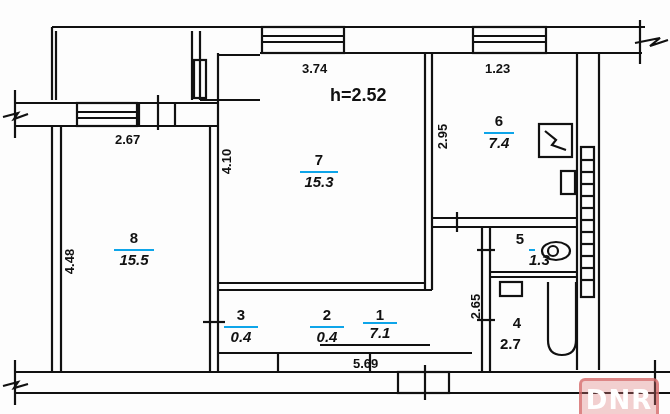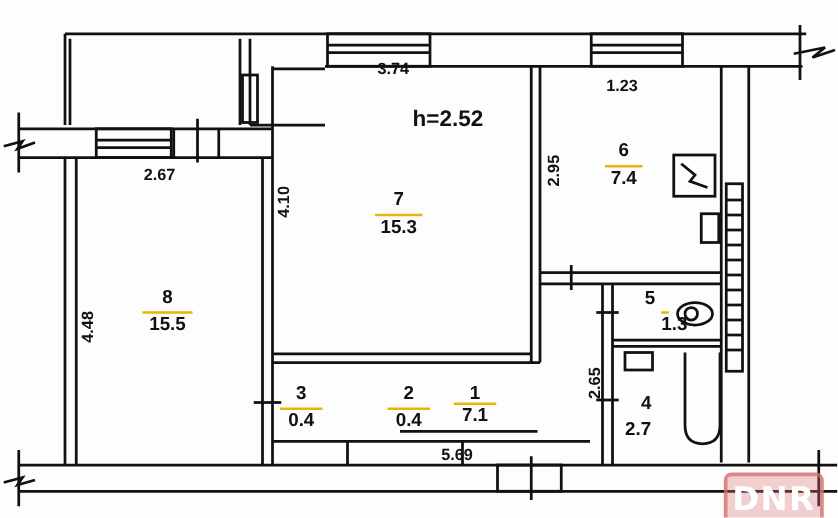--- a/index.html
+++ b/index.html
@@ -2,21 +2,21 @@
 <html><head>
 <meta charset="utf-8">
 <style>
   html, body { margin: 0; padding: 0; background: #fdfdfd; }
   body { width: 670px; height: 414px; position: relative; overflow: hidden;
          font-family: "Liberation Sans", sans-serif; }
   #plan { position: absolute; left: 0; top: 0; width: 670px; height: 414px; }
   .lbl { position: absolute; font-family: "Liberation Sans", sans-serif; font-weight: bold;
          color: #111; font-size: 15px; line-height: 1; white-space: nowrap; }
   .num { text-align: center; font-size: 15px; }
-  .area { text-align: center; font-size: 15px; border-top: 2px solid #eab308; padding-top: 1px; }
+  .area { text-align: center; font-size: 15px; border-top: 2px solid #0ea5e9; padding-top: 1px; font-style: italic; }
   .dim { font-size: 13px; }
   .vert { transform: rotate(-90deg); transform-origin: center center; }
   .wm { position: absolute; left: 579px; top: 330px; width: 80px; height: 72px;
         border: 3px solid rgba(214,110,110,0.75); border-radius: 6px;
         background: rgba(220,120,120,0.35); color: #fff;
         font-family: "DejaVu Sans", sans-serif; font-weight: bold; font-size: 26px;
         line-height: 30px; text-align: center; padding-top: 4px; box-sizing: border-box;
         letter-spacing: 1px; margin-top: 48px; }
 </style>
 </head>
@@ -110,21 +110,21 @@
     <line x1="640" y1="20" x2="640" y2="64"></line>
     <polyline points="635,43 660,38 650,46 668,40"></polyline>
 
     <line x1="203" y1="322" x2="225" y2="322"></line>
     <line x1="477" y1="250" x2="495" y2="250"></line>
     <line x1="477" y1="320" x2="495" y2="320"></line>
     <line x1="457" y1="212" x2="457" y2="232"></line>
   </g>
 </svg>
 
-<div class="lbl dim" style="left:302px;top:48px;">3.74</div>
+<div class="lbl dim" style="left:302px;top:62px;">3.74</div>
 <div class="lbl" style="left:330px;top:86px;font-size:18px;">h=2.52</div>
 <div class="lbl dim" style="left:485px;top:62px;">1.23</div>
 <div class="lbl dim" style="left:115px;top:133px;">2.67</div>
 
 <div class="lbl dim vert" style="left:214px;top:155px;">4.10</div>
 <div class="lbl dim vert" style="left:430px;top:130px;">2.95</div>
 <div class="lbl dim vert" style="left:57px;top:255px;">4.48</div>
 <div class="lbl dim vert" style="left:463px;top:300px;">2.65</div>
 <div class="lbl dim" style="left:353px;top:357px;">5.69</div>
 

